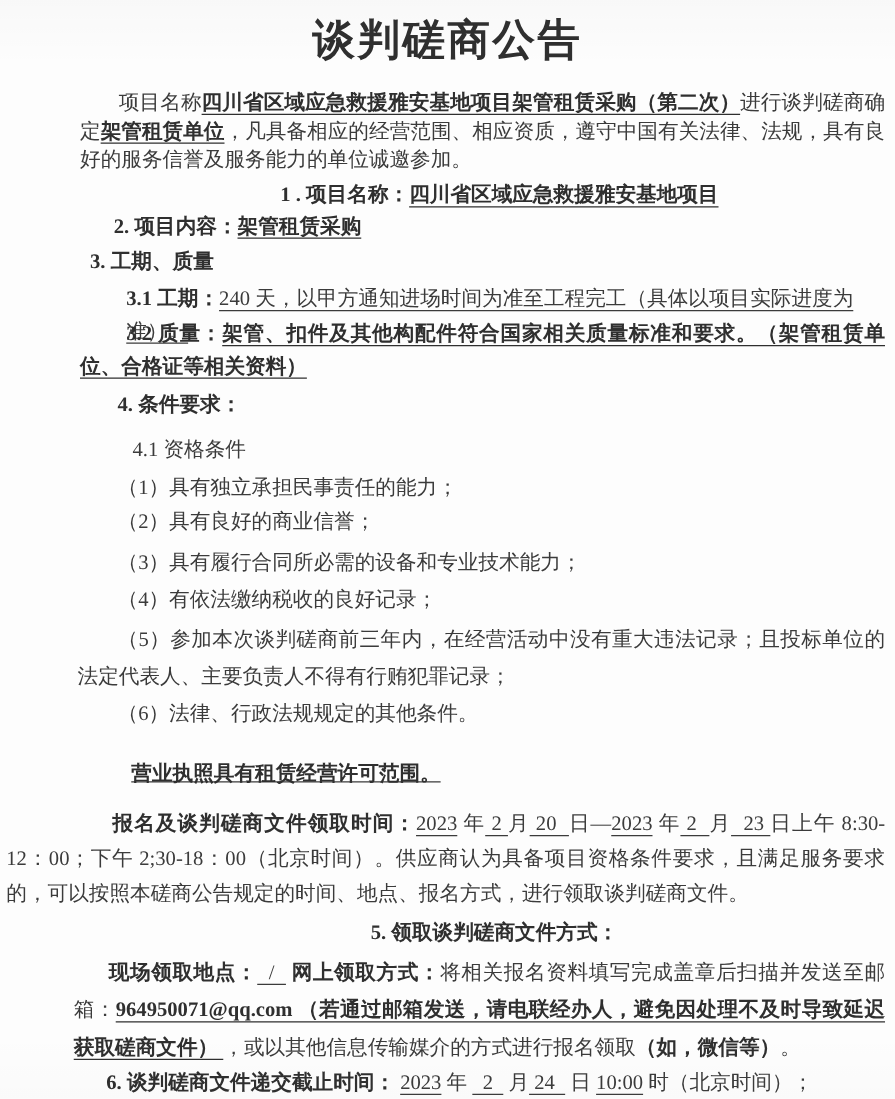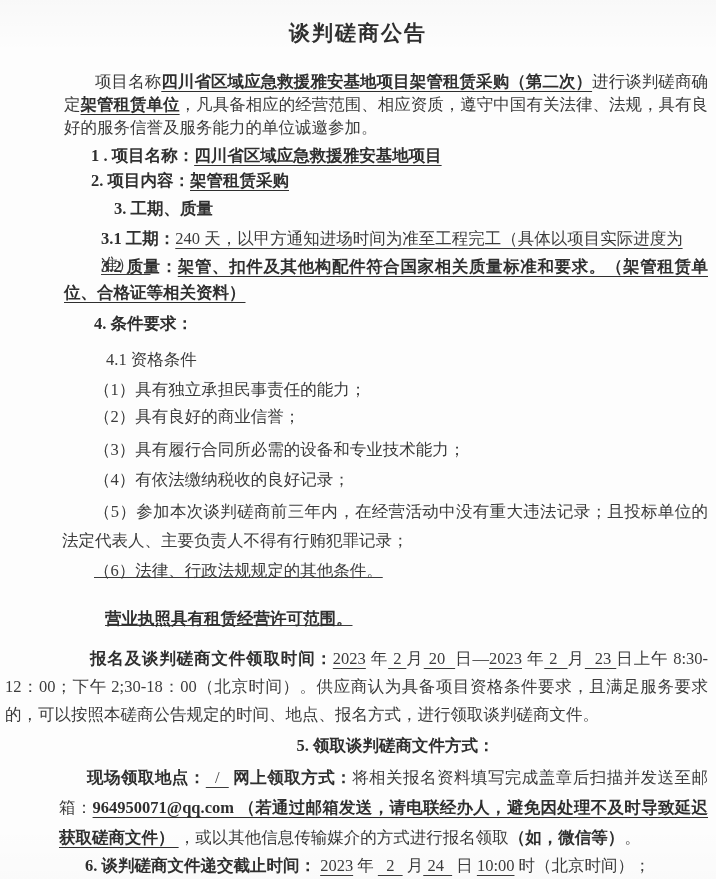--- a/index.html
+++ b/index.html
@@ -13,35 +13,35 @@
     font-family:"Liberation Serif","DejaVu Serif",serif;
     font-size:16.5px;
     color:#3b3b3b;
     line-height:26px;
   }
   .blk{position:absolute;right:8px;}
   .b{font-weight:bold;color:#2f2f2f;}
   .u{text-decoration:underline;text-underline-offset:4px;text-decoration-thickness:1.2px;}
   .jst{text-align:justify;}
 
-  .t-title{top:12px;left:0;right:0;text-align:center;font-size:21px;line-height:42px;letter-spacing:2px;}
+  .t-title{top:12px;left:0;right:0;text-align:center;font-size:34px;line-height:42px;letter-spacing:2px;}
   .p-intro{top:70px;left:64px;text-indent:31px;line-height:23px;}
-  .li-1{top:143px;left:91px;line-height:25px;}
+  .li-1{top:143px;left:91px;line-height:25px;text-align:center;}
   .li-2{top:168px;left:91px;line-height:25px;}
-  .h-3{top:196px;left:72px;margin-left:42px;}
+  .h-3{top:196px;left:72px;}
   .s-31{top:226px;left:101px;}
   .s-32{top:254px;left:64px;text-indent:37px;}
   .h-4{top:311px;left:94px;}
   .s-41{top:347px;left:106px;}
   .c-1{top:377px;left:94px;}
   .c-2{top:404px;left:94px;}
   .c-3{top:437px;left:94px;}
   .c-4{top:467px;left:94px;}
   .c-5{top:497px;left:62px;text-indent:32px;line-height:29px;}
-  .c-6{top:558px;left:94px;text-decoration:underline;}
+  .c-6{top:558px;left:94px;}
   .s-42{top:587px;left:106px;line-height:21px;}
   .p-biz{top:608px;left:105px;line-height:21px;text-decoration:underline;}
   .p-reg{top:645px;left:5px;text-indent:85px;line-height:28px;}
   .h-5{top:731px;left:83px;line-height:30px;text-align:center;}
   .p-pickup{top:763px;left:59px;text-indent:28px;line-height:30px;}
   .s-6{top:853px;left:85px;}
 </style>
 </head>
 <body>
 

